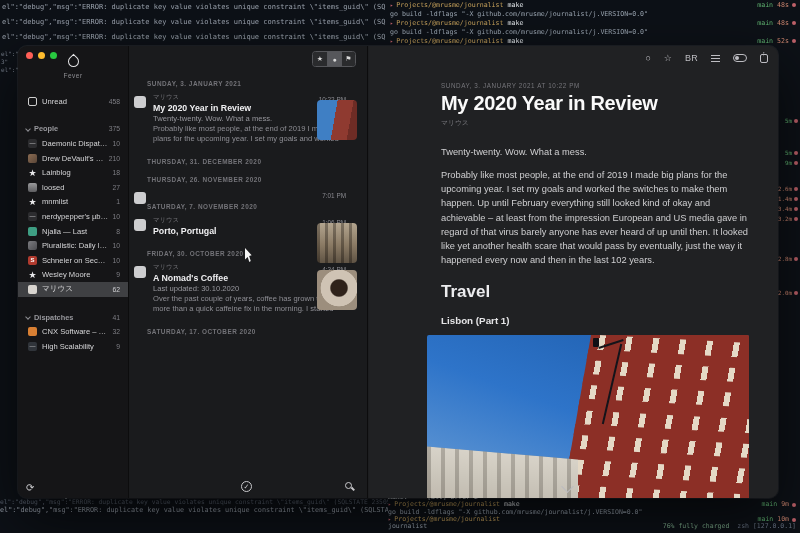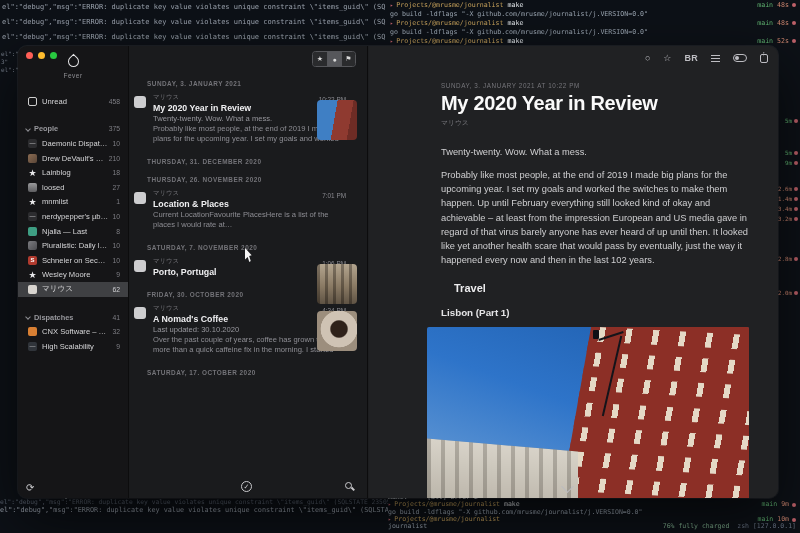--- a/index.html
+++ b/index.html
@@ -101,34 +101,34 @@
   .fitem .tm { position:absolute; top:6px; right:23px; font-size:6.4px; color:#8a8a90; }
   .fitem .thumb { position:absolute; right:12px; top:10px; width:40px; height:40px; border-radius:4px; }
   .thumb[data-thumb="lisbon"] { background:linear-gradient(100deg,#3f7fc4 0 44%,#8f3a30 44% 78%,#6e2c25 78%); }
   .thumb[data-thumb="aruba"] { background:linear-gradient(160deg,#1f2c42,#3b5a82 55%,#7a88a0); }
   .thumb[data-thumb="porto"] { background:linear-gradient(180deg,#b3a58f,#8a7a64 55%,#5f5344), repeating-linear-gradient(90deg, rgba(35,28,22,.35) 0 3px, transparent 3px 8px); background-blend-mode:multiply; }
   .thumb[data-thumb="coffee"] { background:radial-gradient(circle at 55% 45%, #2f221a 0 26%, #cfc3b4 30% 58%, #9c8e7d 60%); }
 
   
   .rd-toolbar { position:absolute; top:7px; right:10px; display:flex; align-items:center; gap:13px; }
   .rd-toolbar .ic { color:#bdbdc2; font-size:9px; line-height:10px; }
-  .ic-br { font-size:6.5px; font-weight:bold; letter-spacing:.3px; }
+  .ic-br { font-size:6.5px; font-weight:normal; letter-spacing:.3px; }
   .ic-lines { width:9px; height:7px; background:linear-gradient(#bdbdc2 0 1px,transparent 1px 3px,#bdbdc2 3px 4px,transparent 4px 6px,#bdbdc2 6px 7px); }
   .ic-toggle { width:14px; height:8px; border:1px solid #bdbdc2; border-radius:4px; position:relative; }
   .ic-toggle::after { content:""; position:absolute; left:1px; top:1px; width:4px; height:4px; border-radius:50%; background:#bdbdc2; }
   .ic-share { width:8px; height:9px; border:1px solid #bdbdc2; border-radius:2px; position:relative; margin-top:1px; }
   .ic-share::after { content:"↑"; position:absolute; left:1px; top:-5px; font-size:7px; color:#bdbdc2; background:transparent; }
 
   .article { position:absolute; left:72px; top:36px; width:308px; }
   .art-meta { font-size:6.3px; letter-spacing:.6px; color:#76767b; text-transform:uppercase; }
   .art-title { font-size:20px; font-weight:bold; color:#fafafa; margin-top:3px; letter-spacing:-.3px; }
   .art-author { font-size:6.8px; color:#76767b; margin-top:3px; }
   .art-p1 { margin-top:17px; font-size:9.3px; color:#cfcfd1; line-height:1.52; }
   .art-p2 { margin-top:9px; font-size:9.3px; color:#cfcfd1; line-height:1.52; }
-  .art-h2 { margin-top:15px; font-size:11px; font-weight:bold; color:#ececee;margin-left:13px; }
+  .art-h2 { margin-top:15px; font-size:17px; font-weight:bold; color:#ececee; }
   .art-h3 { margin-top:13px; font-size:9.8px; font-weight:bold; color:#e4e4e6; }
 
   .photo { position:relative; margin:9px 0 0 -14px; width:322px; height:196px; border-radius:2px; overflow:hidden;
            background:linear-gradient(200deg,#1d5cab 0%,#2e74c9 45%,#5b93d2 78%,#82aad9 100%); }
   .bld-red { position:absolute; right:-24px; top:-12px; width:62%; height:118%; transform:skewX(-7deg) rotate(3deg);
              background:repeating-linear-gradient(0deg, rgba(140,47,38,0) 0 14px, #8c2f26 14px 25px),
                         repeating-linear-gradient(90deg, #8c2f26 0 9px, #e5d9c6 9px 15px, #8c2f26 15px 27px); }
   .bld-white { position:absolute; left:0; bottom:-8px; width:47%; height:44%; transform:skewY(5deg);
                background:linear-gradient(180deg,#d8d3c9,#b0aa9e), repeating-linear-gradient(90deg, rgba(60,55,48,.25) 0 4px, transparent 4px 14px); background-blend-mode:multiply; }
   .lamp-post { position:absolute; left:57%; top:4%; width:2px; height:42%; background:#14141a; transform:rotate(13deg); }
@@ -480,26 +480,20 @@
         </div>
 
         <div>
           <div class="dhead">Thursday, 31. December 2020</div>
         </div>
 
         <div>
           <div class="dhead">Thursday, 26. November 2020</div>
           <div class="fitem">
             <span class="fav"></span>
-            <div class="txt">
-              <div class="src">マリウス</div>
-              <div class="ttl">Location &amp; Places</div>
-
-              <div class="snp">Current LocationFavourite PlacesHere is a list of the places I would rate at…</div>
-            </div>
             <span class="tm">7:01 PM</span>
 
           </div>
         </div>
 
         <div>
           <div class="dhead">Saturday, 7. November 2020</div>
           <div class="fitem">
             <span class="fav"></span>
             <div class="txt">

